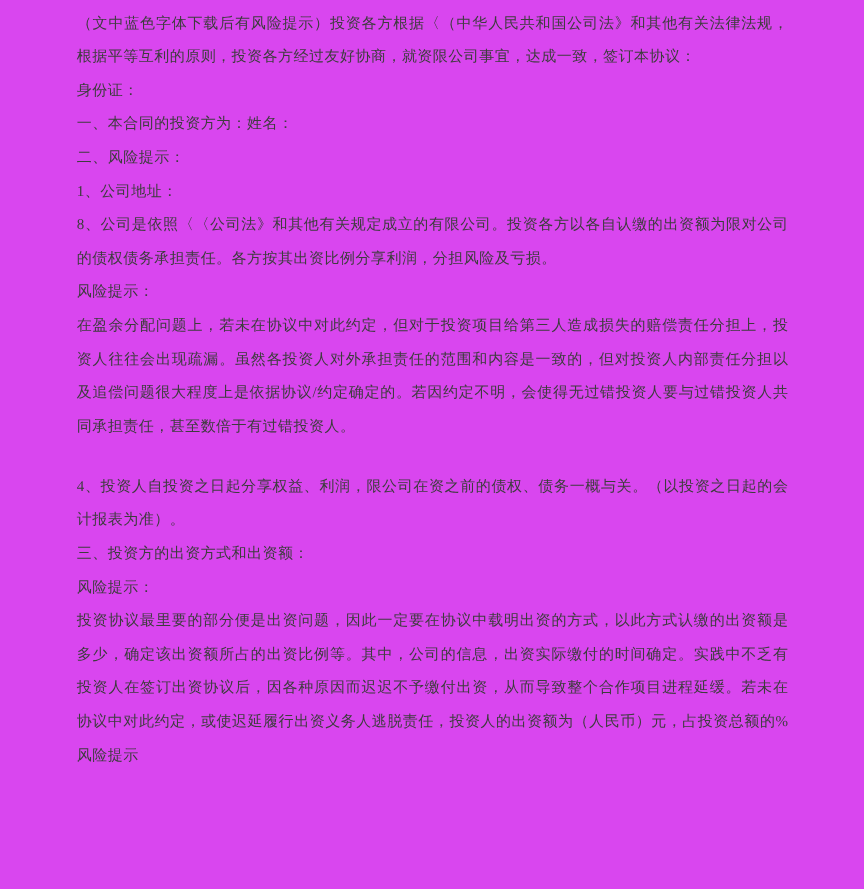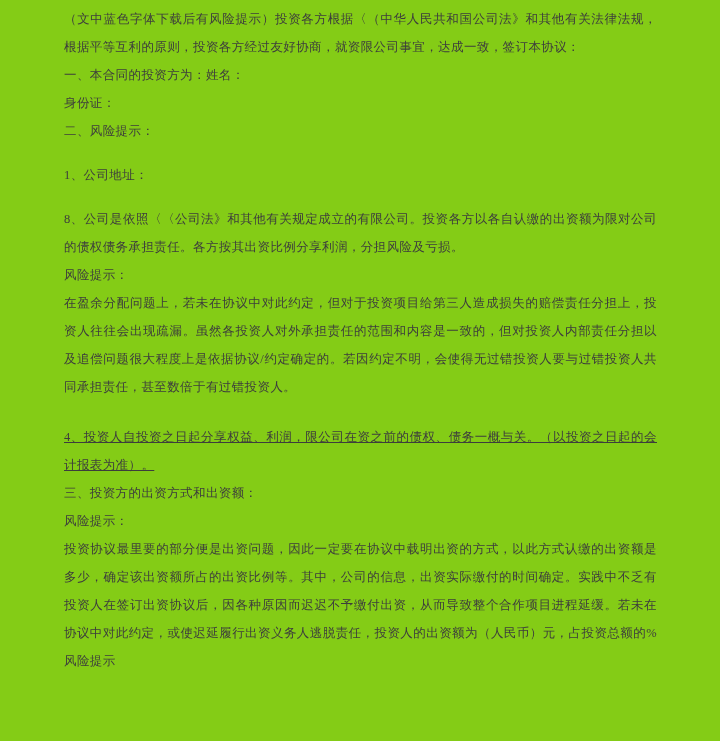--- a/index.html
+++ b/index.html
@@ -5,47 +5,46 @@
   html, body {
     margin: 0;
     padding: 0;
     background: #ffffff;
   }
   .page {
     box-sizing: border-box;
     width: 720px;
     height: 741px;
     padding: 5px 63px 0 64px;
-    background: #84cc16;
+    background: #d946ef;
     font-family: "Liberation Serif", "DejaVu Serif", serif;
     font-size: 12.5px;
     line-height: 28px;
     color: #3d3d3d;
     text-align: justify;
     letter-spacing: 0.4px;
     overflow: hidden;
   }
   .page p {
     margin: 0;
   }
   .page p.gap-sm {
-    margin-top: 16px;
+    margin-top: 0;
   }
   .page p.gap-lg {
     margin-top: 22px;
-    text-decoration: underline;
   }
 </style>
 </head>
 <body>
 
 <main class="page">
   <p>（文中蓝色字体下载后有风险提示）投资各方根据〈（中华人民共和国公司法》和其他有关法律法规，根据平等互利的原则，投资各方经过友好协商，就资限公司事宜，达成一致，签订本协议：</p>
+  <p>身份证：</p>
   <p>一、本合同的投资方为：姓名：</p>
-  <p>身份证：</p>
   <p>二、风险提示：</p>
   <p class="gap-sm">1、公司地址：</p>
   <p class="gap-sm">8、公司是依照〈〈公司法》和其他有关规定成立的有限公司。投资各方以各自认缴的出资额为限对公司的债权债务承担责任。各方按其出资比例分享利润，分担风险及亏损。</p>
   <p>风险提示：</p>
   <p>在盈余分配问题上，若未在协议中对此约定，但对于投资项目给第三人造成损失的赔偿责任分担上，投资人往往会出现疏漏。虽然各投资人对外承担责任的范围和内容是一致的，但对投资人内部责任分担以及追偿问题很大程度上是依据协议/约定确定的。若因约定不明，会使得无过错投资人要与过错投资人共同承担责任，甚至数倍于有过错投资人。</p>
   <p class="gap-lg">4、投资人自投资之日起分享权益、利润，限公司在资之前的债权、债务一概与关。（以投资之日起的会计报表为准）。</p>
   <p>三、投资方的出资方式和出资额：</p>
   <p>风险提示：</p>
   <p>投资协议最里要的部分便是出资问题，因此一定要在协议中载明出资的方式，以此方式认缴的出资额是多少，确定该出资额所占的出资比例等。其中，公司的信息，出资实际缴付的时间确定。实践中不乏有投资人在签订出资协议后，因各种原因而迟迟不予缴付出资，从而导致整个合作项目进程延缓。若未在协议中对此约定，或使迟延履行出资义务人逃脱责任，投资人的出资额为（人民币）元，占投资总额的%风险提示</p>
 </main>

